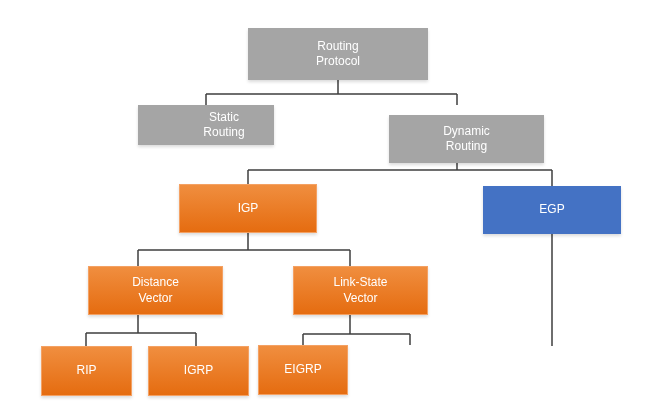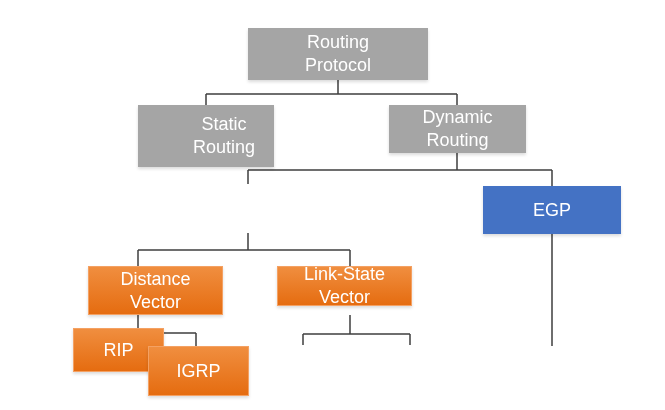--- a/index.html
+++ b/index.html
@@ -22,39 +22,39 @@
     fill: none;
   }
   .node {
     position: absolute;
     box-sizing: border-box;
     display: flex;
     align-items: center;
     justify-content: center;
     text-align: center;
     color: var(--text, #ffffff);
-    font-size: 18px;
+    font-size: 12px;
     line-height: 1.27;
     white-space: pre-line;
     box-shadow: 0 2px 3px rgba(0,0,0,0.14);
   }
   .gray   { background: var(--gray, #A5A5A5); }
   .blue   { background: var(--blue, #4472C4); }
   .orange {
     background: linear-gradient(180deg, var(--orange_top, #F08E3F) 0%, var(--orange_bottom, #E56C10) 100%);
     border: 1px solid var(--orange_border, #F4A163);
   }
   .n-routing-protocol { left:248px; top:28px;  width:180px; height:52px; }
-  .n-static-routing   { left:138px; top:105px; width:136px; height:62px;padding-left:36px; }
-  .n-dynamic-routing  { left:389px; top:105px; width:137px; height:48px; }
+  .n-static-routing   { left:138px; top:105px; width:136px; height:40px;padding-left:36px; }
+  .n-dynamic-routing  { left:389px; top:115px; width:155px; height:48px; }
   .n-igp              { left:179px; top:184px; width:138px; height:49px; }
   .n-egp              { left:483px; top:186px; width:138px; height:48px; }
   .n-distance-vector  { left:88px;  top:266px; width:135px; height:49px; }
-  .n-link-state       { left:277px; top:266px; width:135px; height:40px; }
-  .n-rip              { left:41px;  top:328px; width:91px;  height:44px;margin-left:32px; }
+  .n-link-state       { left:293px; top:266px; width:135px; height:49px; }
+  .n-rip              { left:41px;  top:346px; width:91px;  height:50px; }
   .n-igrp             { left:148px; top:346px; width:101px;  height:50px; }
   .n-eigrp            { left:258px; top:345px; width:90px;  height:50px; }
   .n-ospf             { left:365px; top:345px; width:90px;  height:50px; }
   .n-bgp              { left:483px; top:346px; width:138px; height:48px; }
 </style>
 </head>
 <body>
 
 <div class="canvas">
 
@@ -66,21 +66,23 @@
              M350 315 V334 M303 334 H410 M303 334 V345 M410 334 V345
              M552 234 V346"></path>
   </svg>
 
   <div class="node gray   n-routing-protocol">Routing
 Protocol</div>
   <div class="node gray   n-static-routing">Static
 Routing</div>
   <div class="node gray   n-dynamic-routing">Dynamic
 Routing</div>
+  <div class="node orange n-igp">IGP</div>
   <div class="node blue   n-egp">EGP</div>
   <div class="node orange n-distance-vector">Distance
 Vector</div>
   <div class="node orange n-link-state">Link-State
 Vector</div>
   <div class="node orange n-rip">RIP</div>
   <div class="node orange n-igrp">IGRP</div>
+  <div class="node orange n-eigrp">EIGRP</div>
 
 </div>
 
 </body></html>

